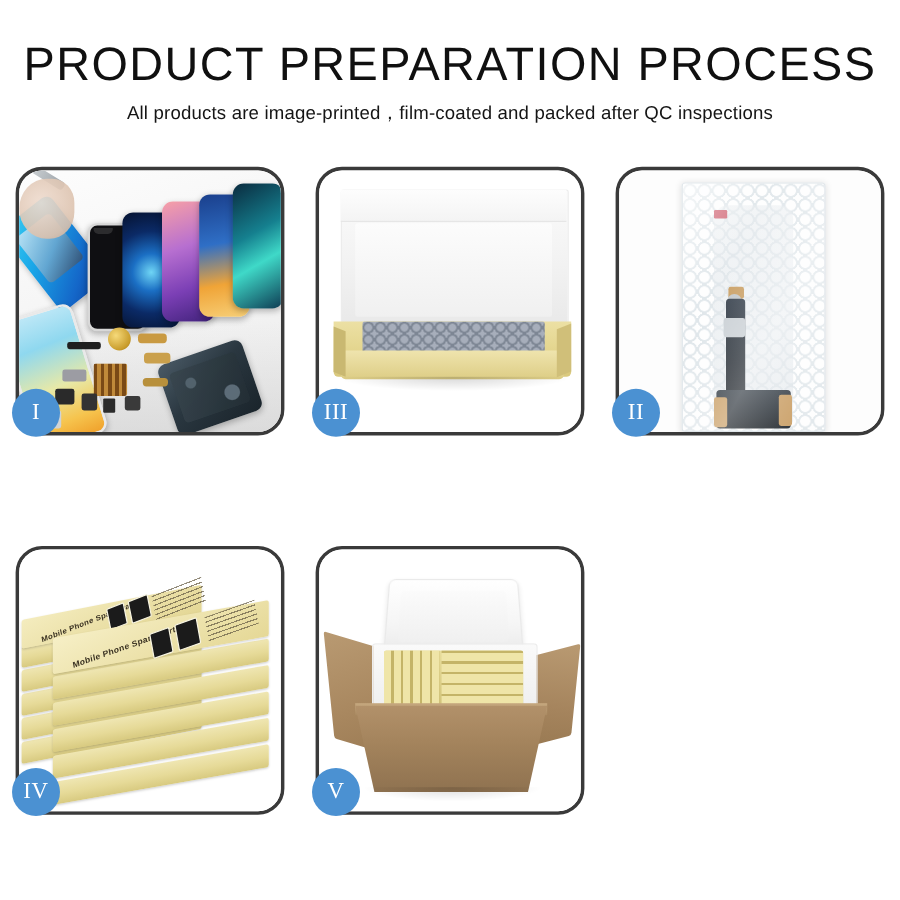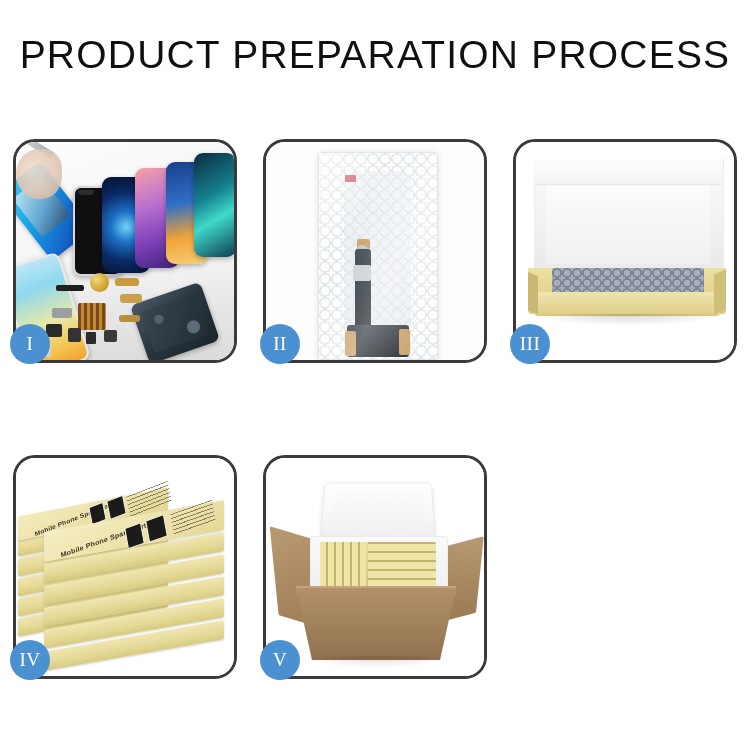--- a/index.html
+++ b/index.html
@@ -434,20 +434,21 @@
     background: radial-gradient(ellipse at 50% 0%, rgba(0,0,0,.10), rgba(0,0,0,0) 72%);
   }
 </style>
 </head>
 <body>
 
 <div class="page">
 
   <div class="header">
     <div class="title">PRODUCT PREPARATION PROCESS</div>
+    <div class="subtitle">All products are image-printed，film-coated and packed after QC inspections</div>
   </div>
 
   <div class="grid">
 
     <div class="panel">
       <div class="panel-inner p1">
         <div class="shade"></div>
         <div class="phone ph-adh"></div>
         <div class="phone ph-glass"></div>
         <div class="phone ph-jelly"></div>
@@ -468,53 +469,53 @@
         <div class="part pt-f7"></div>
         <div class="part pt-f8"></div>
         <div class="part pt-f9"></div>
         <div class="pt-tool"></div>
         <div class="pt-hand"></div>
       </div>
       <div class="badge">I</div>
     </div>
 
     <div class="panel">
+      <div class="panel-inner p3">
+        <div class="b3-lid"></div>
+        <div class="b3-lid-inner"></div>
+        <div class="b3-lid-edge"></div>
+        <div class="b3-tray"></div>
+        <div class="b3-foam"></div>
+        <div class="b3-tray-face"></div>
+        <div class="b3-left"></div>
+        <div class="b3-right"></div>
+        <div class="b3-shadow"></div>
+      </div>
+      <div class="badge">III</div>
+    </div>
+
+    <div class="panel">
       <div class="panel-inner p2">
         <div class="bubblebag">
           <div class="bb-screen"></div>
           <div class="bb-red"></div>
           <div class="bb-conn"></div>
           <div class="bb-dot"></div>
           <div class="bb-flex"></div>
           <div class="bb-ic"></div>
           <div class="bb-bot"></div>
           <div class="bb-g1"></div>
           <div class="bb-g2"></div>
           <div class="bb-sheen"></div>
         </div>
       </div>
       <div class="badge">II</div>
     </div>
 
     <div class="panel">
-      <div class="panel-inner p3">
-        <div class="b3-lid"></div>
-        <div class="b3-lid-inner"></div>
-        <div class="b3-lid-edge"></div>
-        <div class="b3-tray"></div>
-        <div class="b3-foam"></div>
-        <div class="b3-tray-face"></div>
-        <div class="b3-left"></div>
-        <div class="b3-right"></div>
-        <div class="b3-shadow"></div>
-      </div>
-      <div class="badge">III</div>
-    </div>
-
-    <div class="panel">
       <div class="panel-inner p4">
         <div class="stack-box sb-b6"></div>
         <div class="stack-box sb-b5"></div>
         <div class="stack-box sb-b4"></div>
         <div class="stack-box sb-b3"></div>
         <div class="stack-box sb-b2"></div>
         <div class="stack-box sb-back-top"></div>
 
         <div class="lid-art art-back">
           <div class="lbl" style="left:6px; top:12px; transform:rotate(-11deg);">Mobile Phone Spare Parts</div>

